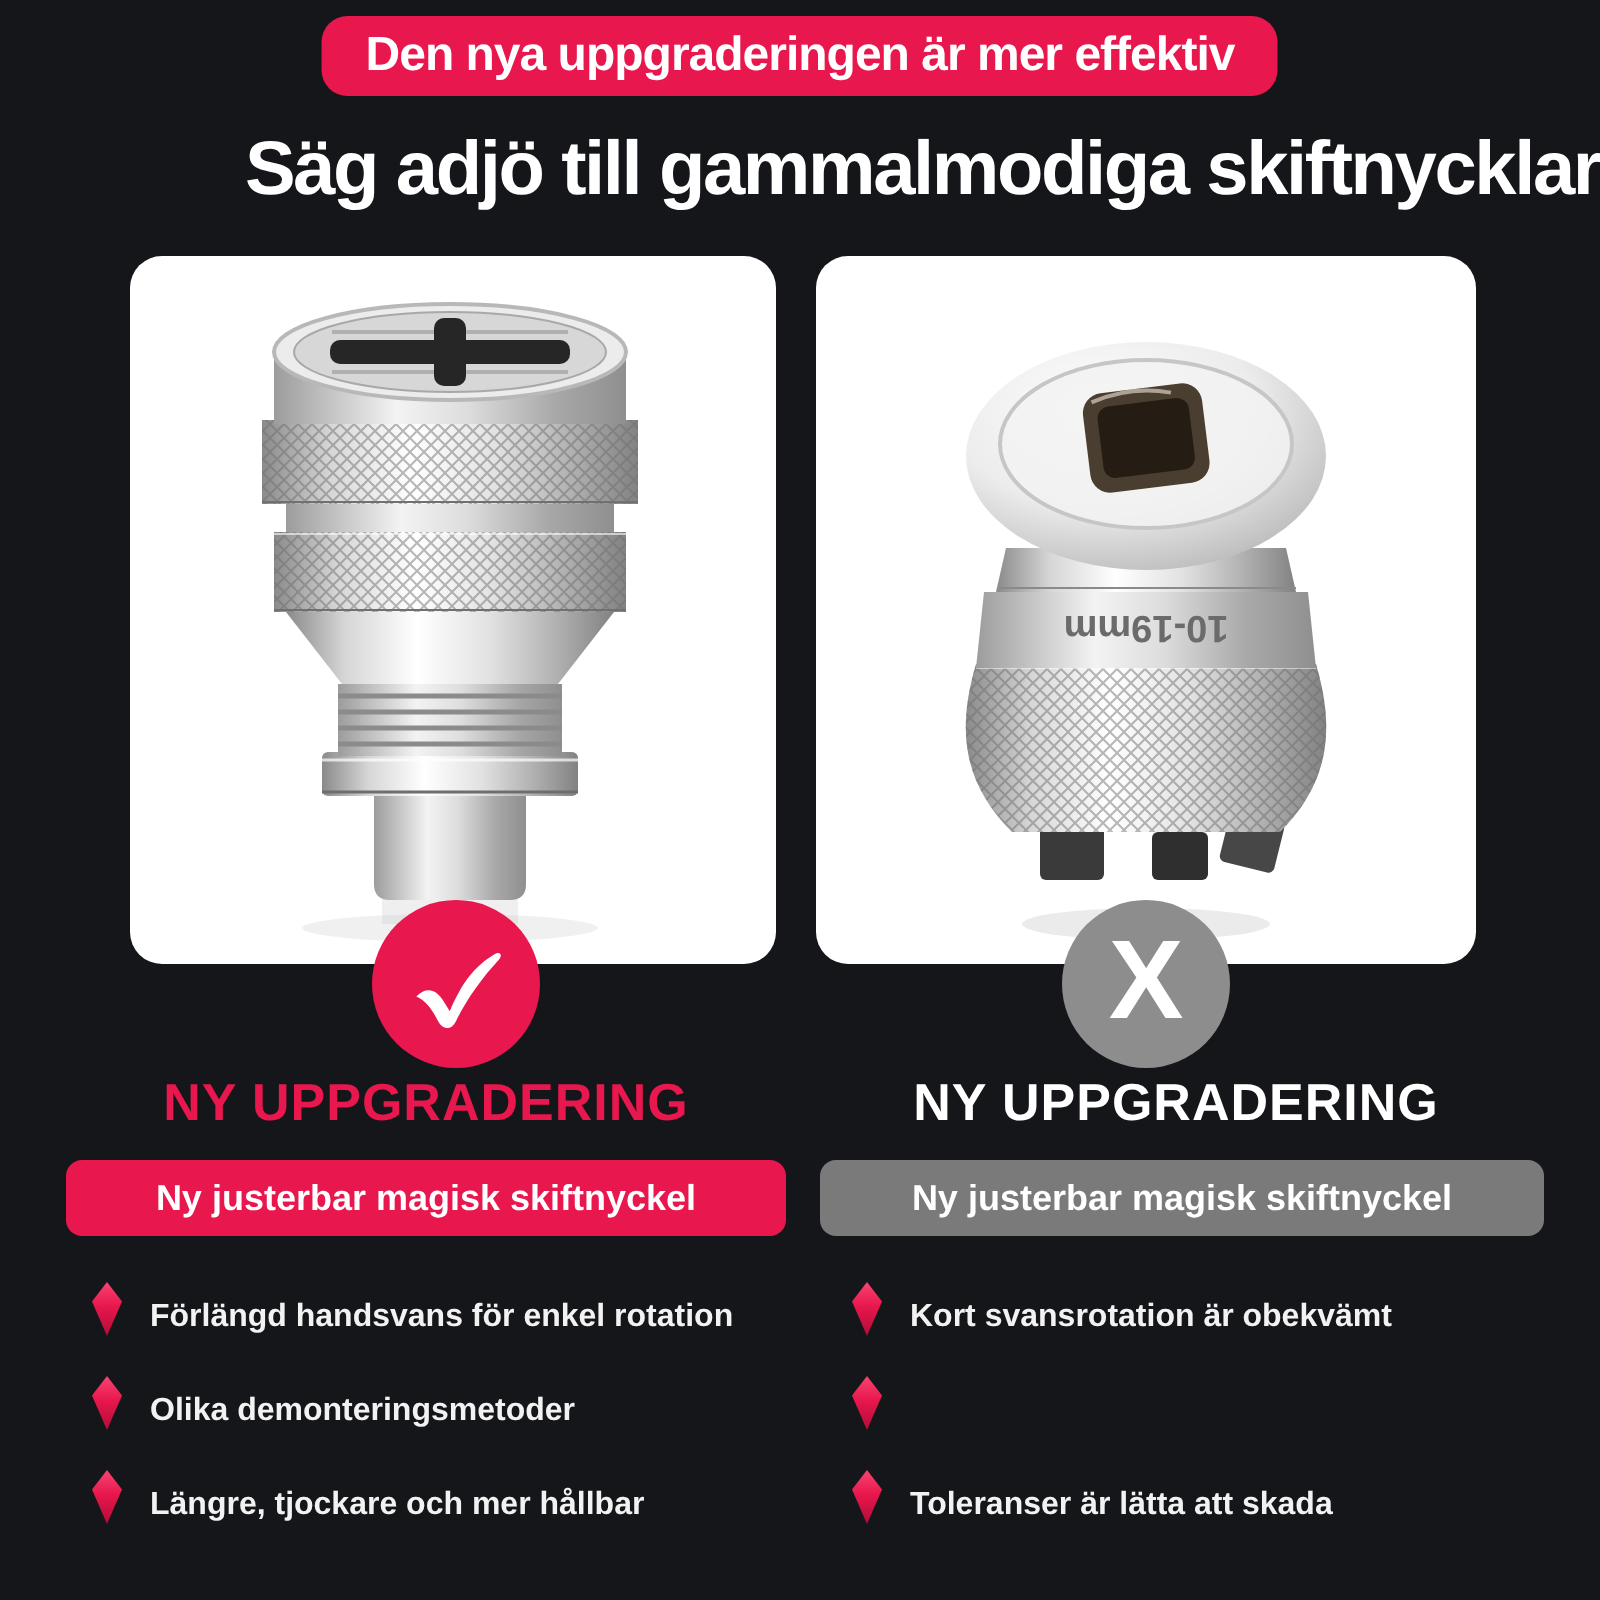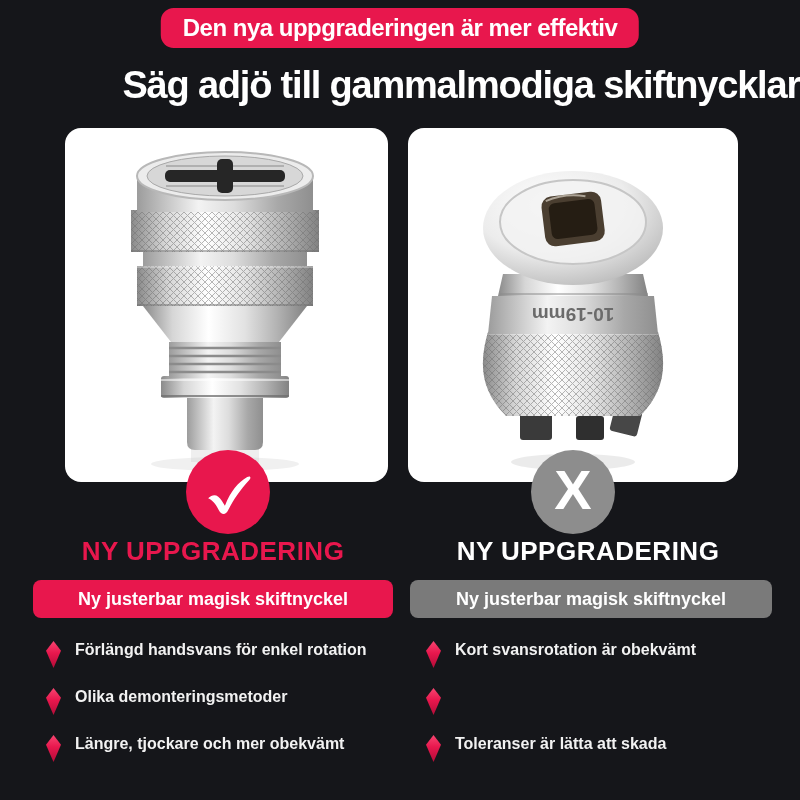--- a/index.html
+++ b/index.html
@@ -63,21 +63,21 @@
   }
   #bar-new { left: 33px; width: 360px; background: var(--accent, #e8174d); }
   #bar-old { left: 410px; width: 362px; background: var(--gray-bar, #7a7a7a); }
   
   .features {
     position: absolute; top: 641px; margin: 0; padding: 0; list-style: none;
   }
   #features-new { left: 46px; width: 346px; }
   #features-old { left: 426px; width: 352px; }
   .feature {
-    display: flex; align-items: flex-start; gap: 14px;
+    display: flex; align-items: flex-end; gap: 14px;
     height: 27px; margin-bottom: 20px;
     color: #f2f2f2; font-size: 16px; font-weight: bold; white-space: nowrap;
   }
   .diamond {
     width: 15px; height: 27px; flex: 0 0 15px;
     clip-path: polygon(50% 0, 100% 36%, 50% 100%, 0 36%);
     background: linear-gradient(180deg,
       var(--accent-light, #f74571) 0%,
       var(--accent, #e8174d) 45%,
       var(--accent-dark, #b30c38) 100%);
@@ -192,21 +192,21 @@
       <li class="feature">
         <span class="diamond"></span>
         <span>Förlängd handsvans för enkel rotation</span>
       </li>
       <li class="feature">
         <span class="diamond"></span>
         <span>Olika demonteringsmetoder</span>
       </li>
       <li class="feature">
         <span class="diamond"></span>
-        <span>Längre, tjockare och mer obekvämt</span>
+        <span>Längre, tjockare och mer hållbar</span>
       </li>
     </ul>
   </div>
 
   
   <div style="display:contents">
 
     <div class="panel" id="panel-old">
       <svg viewBox="0 0 330 354">
 

